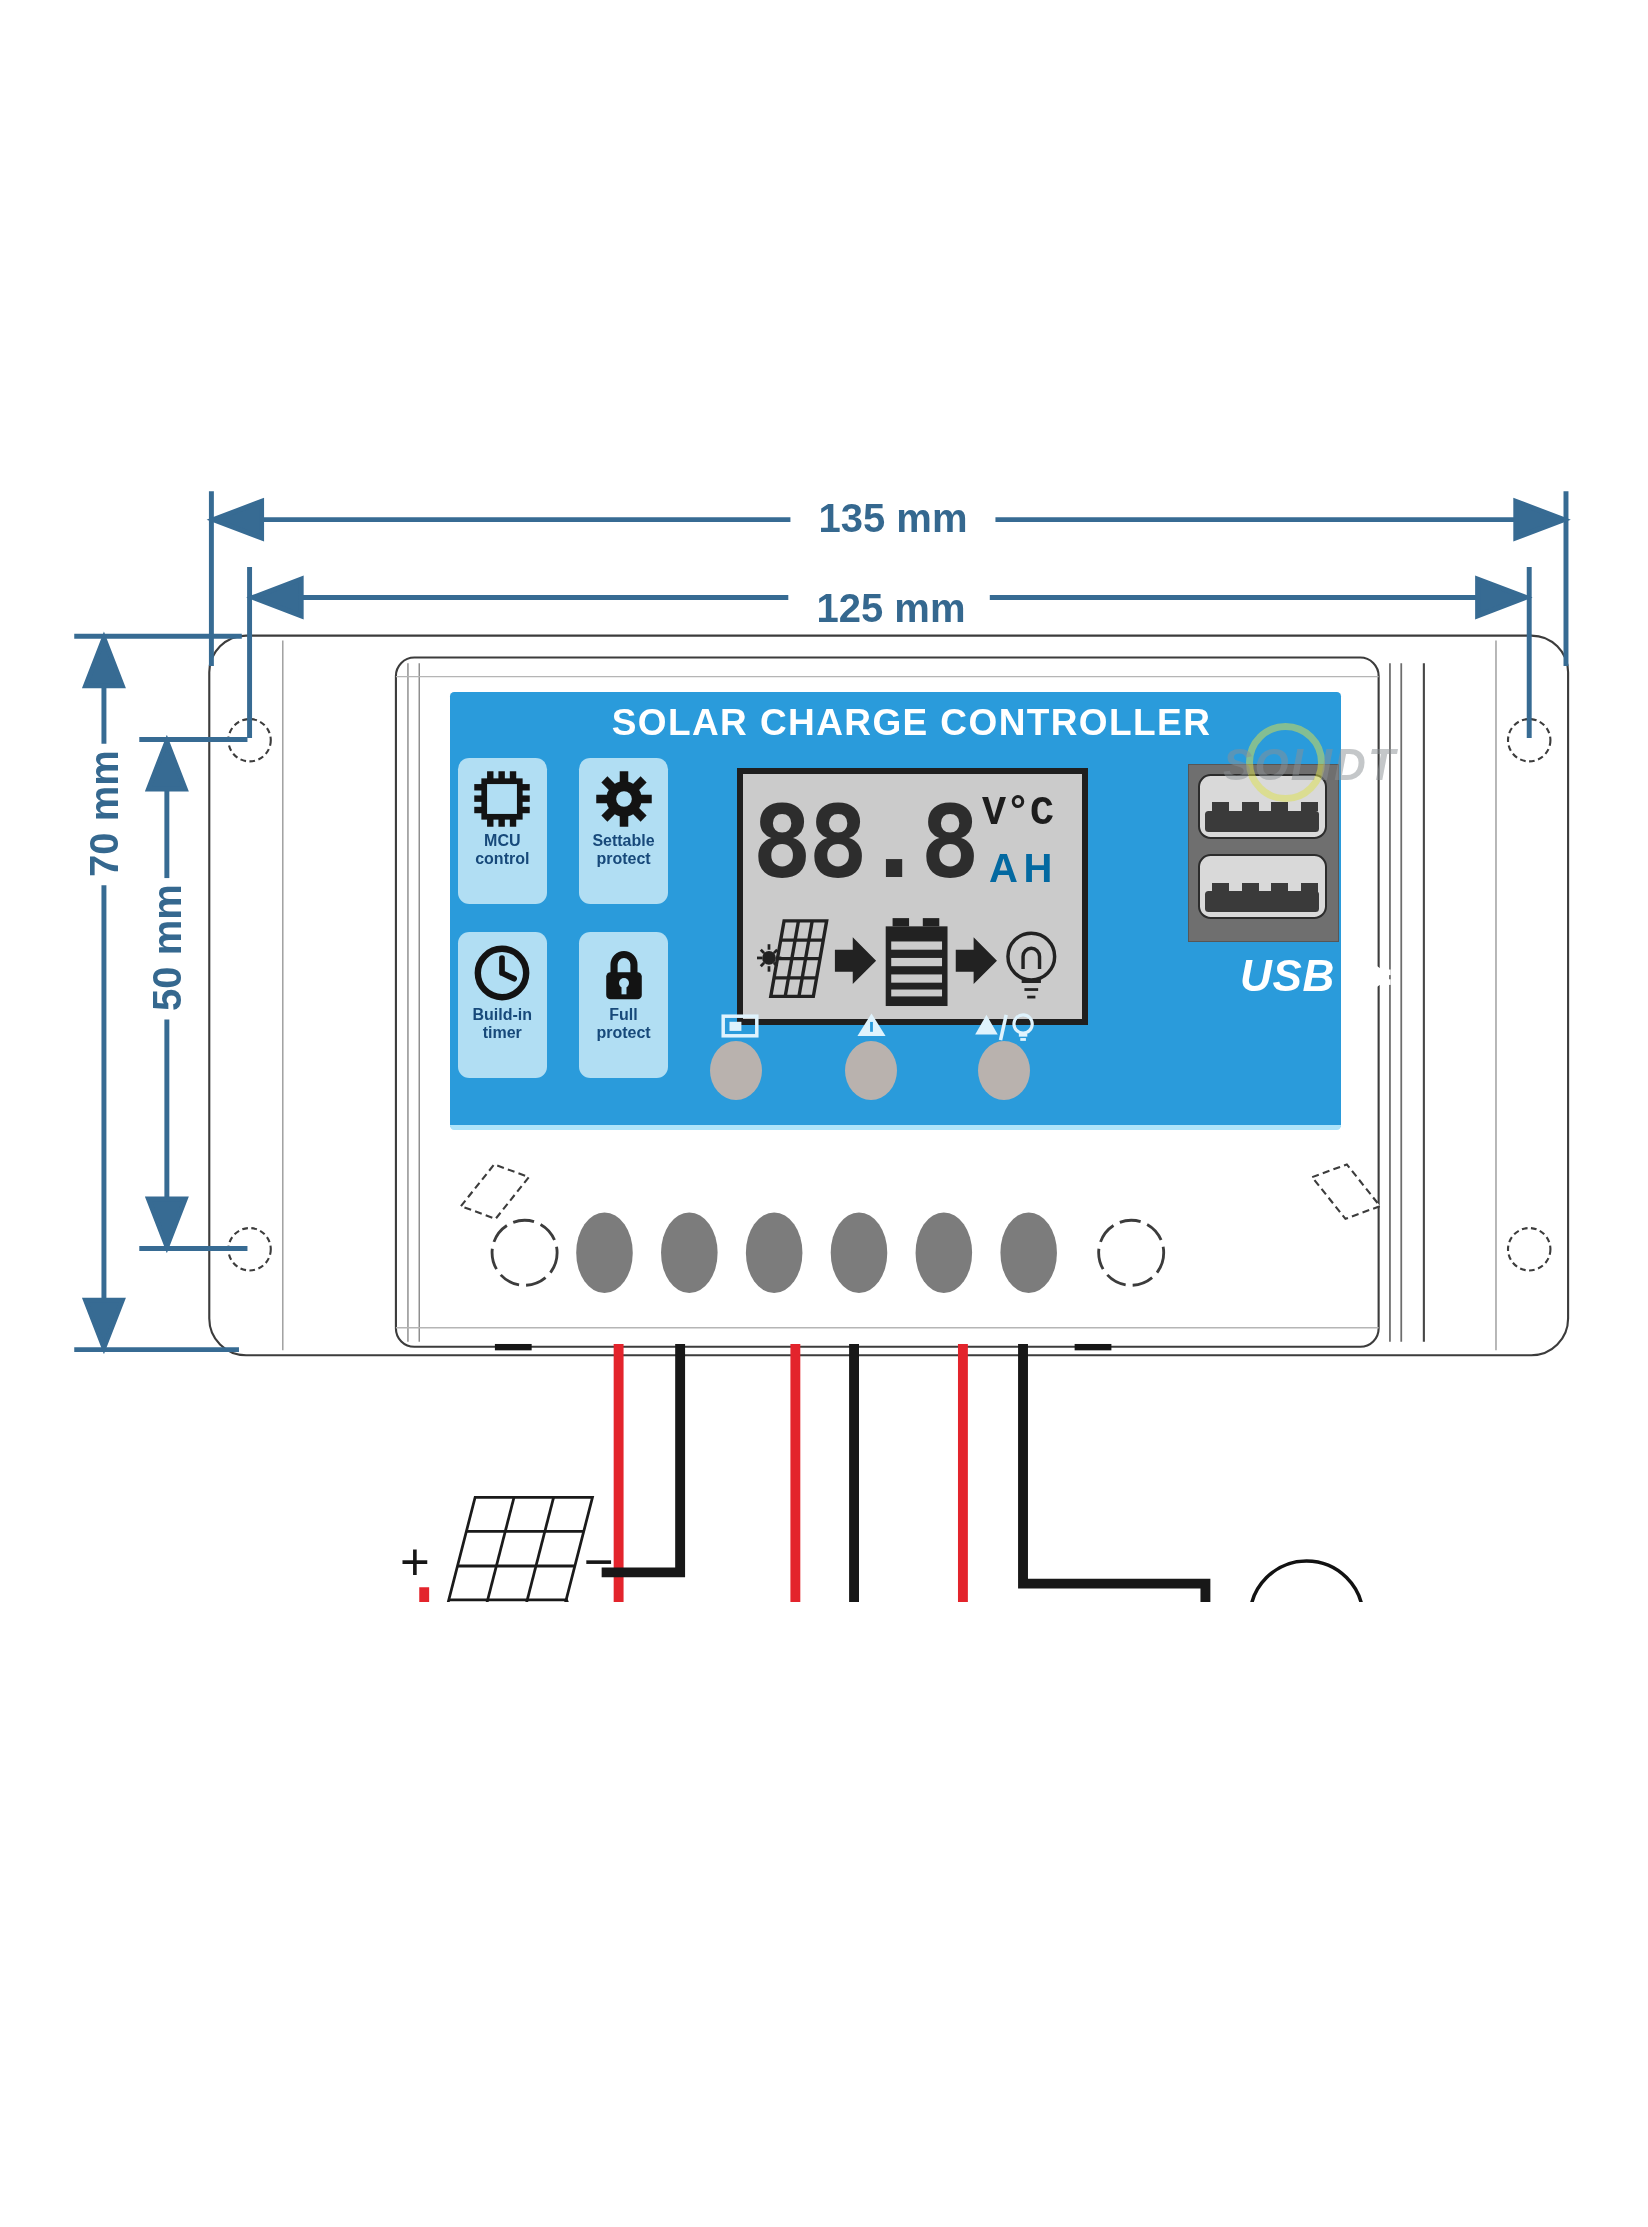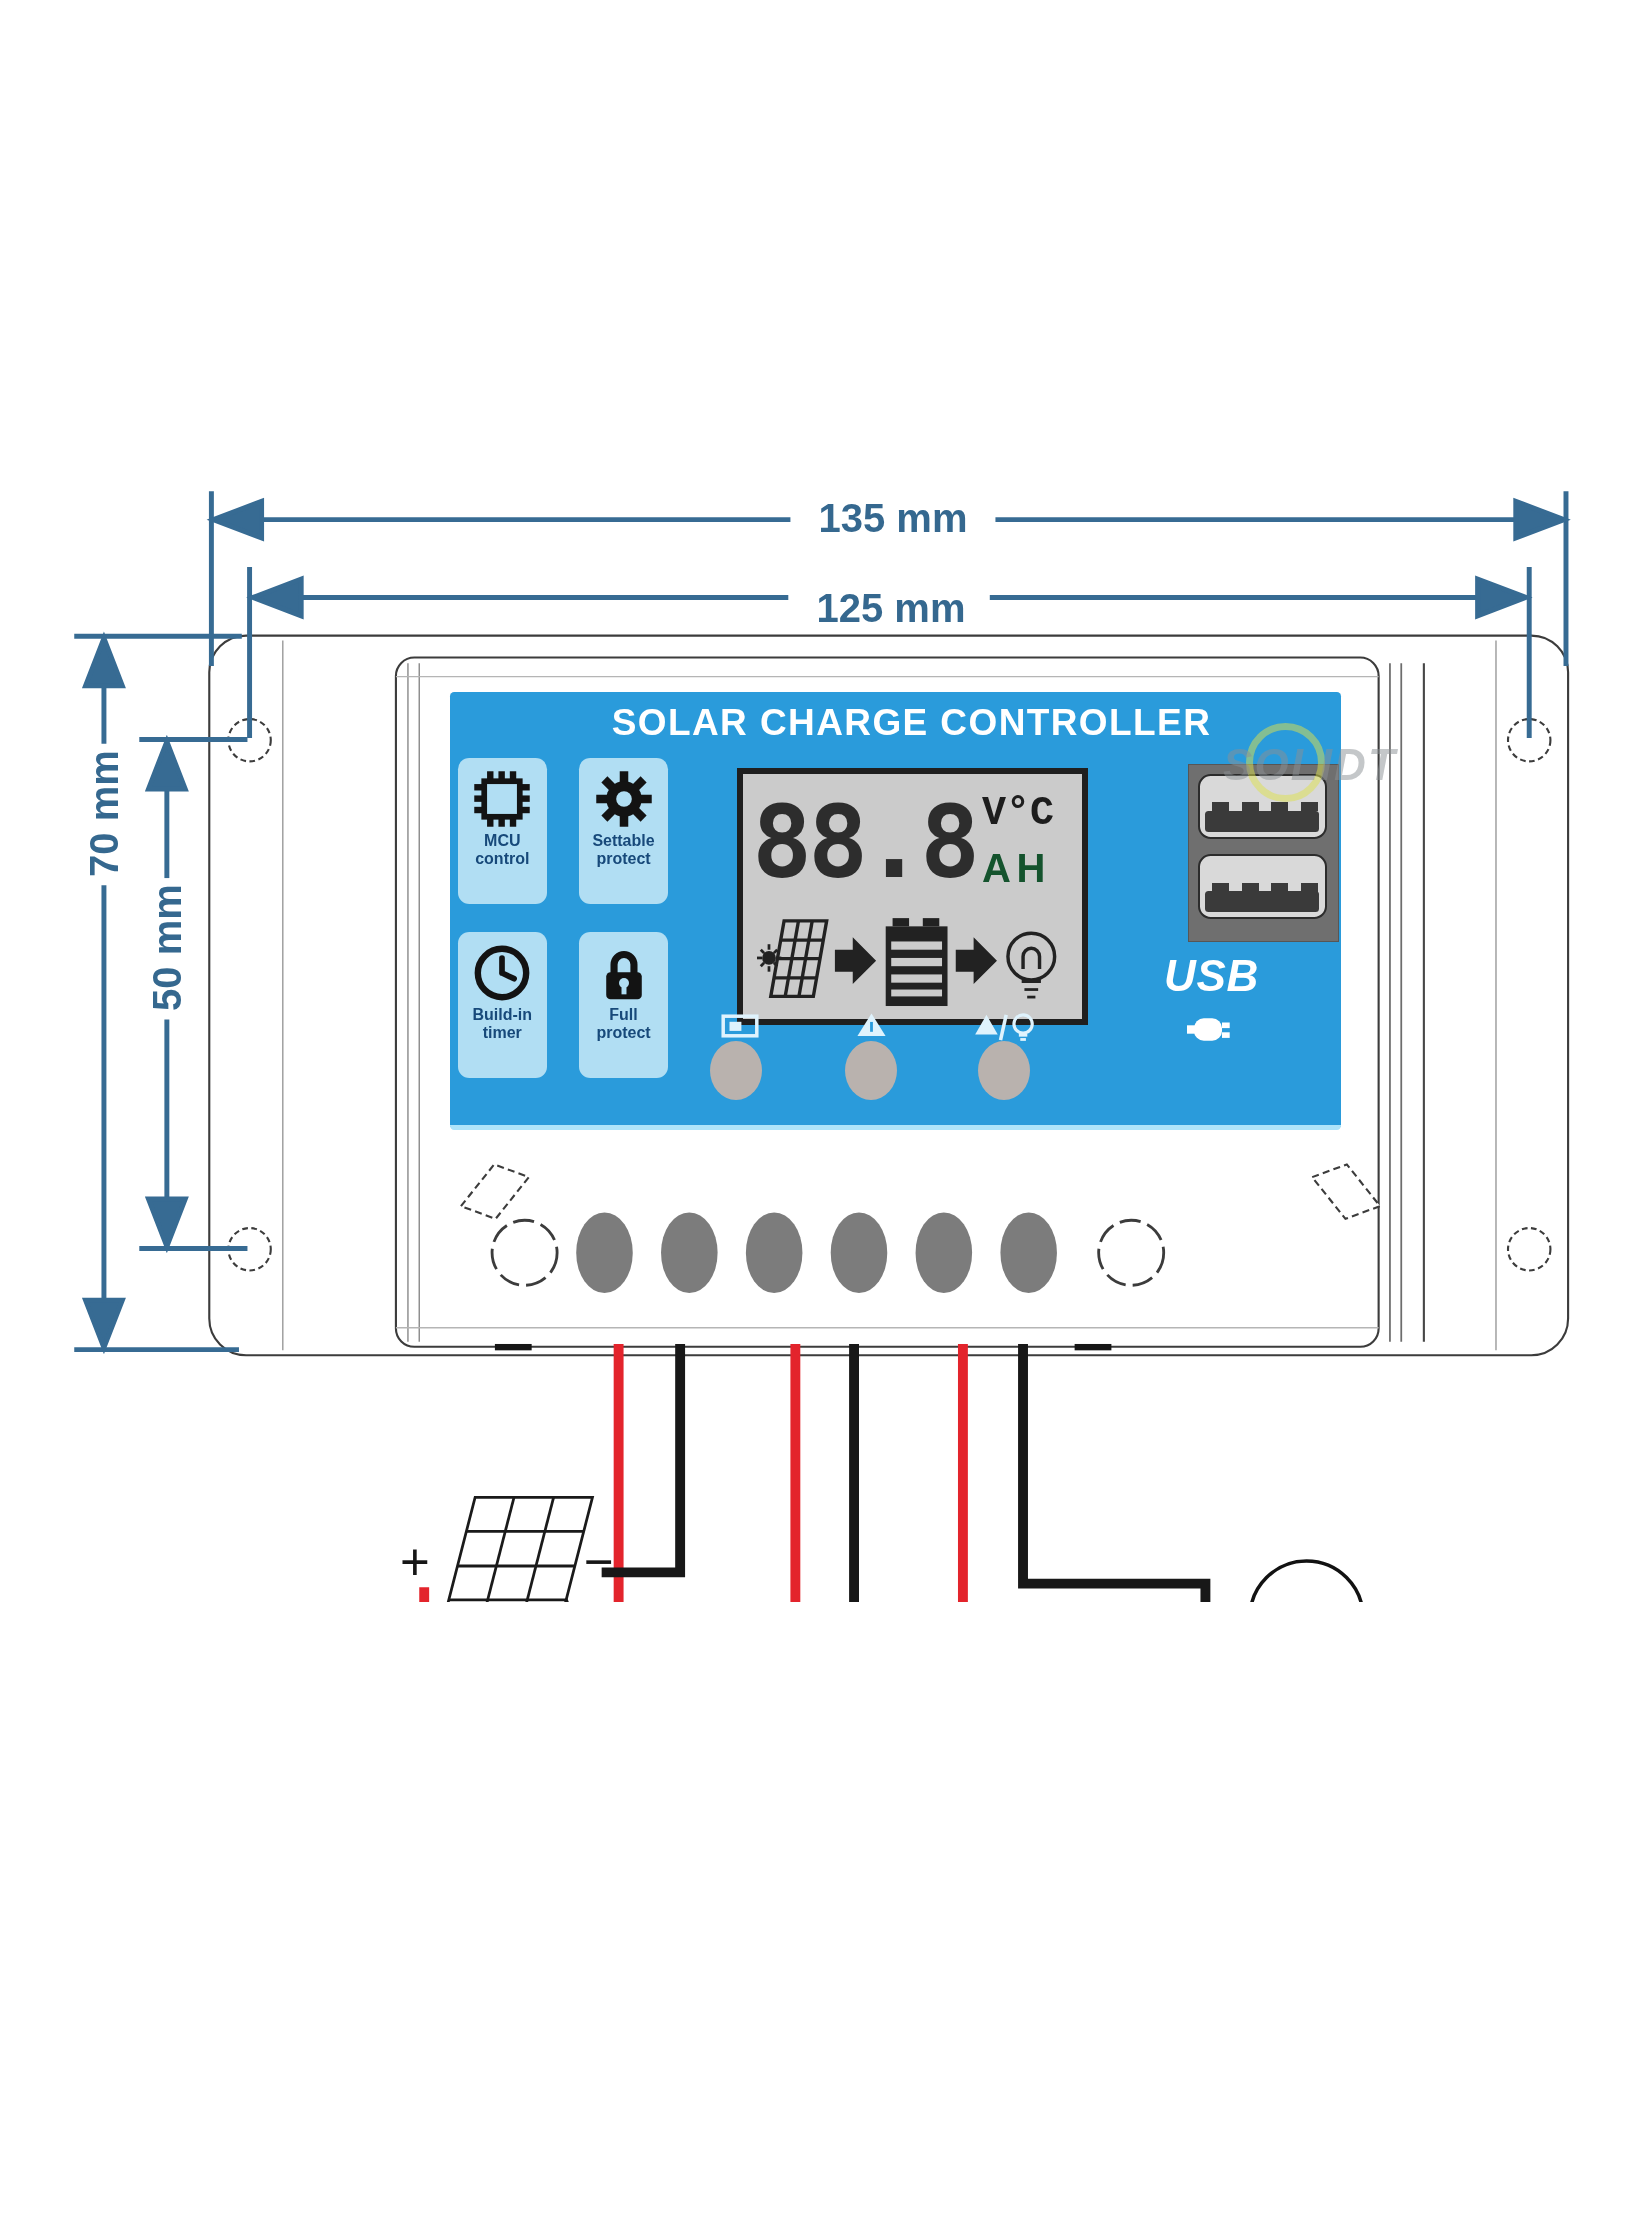--- a/index.html
+++ b/index.html
@@ -23,36 +23,36 @@
   #tile-voltage{left:129px;top:66px;}
   #tile-timer{left:7.8px;top:240px;}
   #tile-protect{left:129px;top:240px;}
   
   #lcd{position:absolute;left:287px;top:76px;width:351px;height:257px;background:#cbcbcb;
        border:6.4px solid #1f1f1f;box-sizing:border-box;}
   #lcd-value{position:absolute;left:7px;top:10px;width:228px;text-align:center;
              font-family:"DejaVu Sans Mono",monospace;font-weight:700;font-size:100px;
              letter-spacing:-4.2px;color:#2d2d2d;}
   #lcd-unit1{position:absolute;left:239px;top:17px;font-size:40px;font-weight:700;color:#1d1d1d;font-family:Liberation Mono, monospace;}
-  #lcd-unit2{position:absolute;left:239px;top:72px;font-size:40px;font-weight:700;
-             letter-spacing:5.7px;color:#14532d;}
+  #lcd-unit2{position:absolute;left:246px;top:72px;font-size:40px;font-weight:700;
+             letter-spacing:5.7px;color:#0369a1;}
   #lcd-icons{position:absolute;left:14px;top:140px;}
   
   #usb-block{position:absolute;left:738px;top:72px;width:151px;height:178px;background:#6f6f6f;
              border:1.4px solid #565656;box-sizing:border-box;}
   .usb-port{position:absolute;left:8.5px;width:129px;height:65px;background:#d9d9d9;
             border:2.8px solid #2c2c2c;border-radius:12.7px;box-sizing:border-box;}
   #usb-port-1{top:8.5px;}
   #usb-port-2{top:89px;}
   .usb-tongue{position:absolute;left:5.7px;right:5.7px;bottom:5px;height:21px;background:#3a3a3a;
               border-radius:3.5px;}
   .usb-tooth{position:absolute;top:-8.5px;width:17px;height:9.2px;background:#3a3a3a;}
   .usb-tooth:nth-of-type(1){left:7px;} .usb-tooth:nth-of-type(2){left:37px;}
   .usb-tooth:nth-of-type(3){left:66px;} .usb-tooth:nth-of-type(4){left:96px;}
-  #usb-logo{position:absolute;left:714px;top:259px;display:flex;align-items:center;gap:13px;flex-direction:column;}
+  #usb-logo{position:absolute;left:790px;top:259px;display:flex;align-items:center;gap:13px;}
   #usb-logo span{color:#ffffff;font-size:44px;font-weight:800;font-style:italic;letter-spacing:0.7px;}
   
   .panel-btn{position:absolute;width:52px;height:59px;background:#b9b2ae;border-radius:50%;top:349px;}
   #btn-1{left:260px;} #btn-2{left:395px;} #btn-3{left:528px;}
   .btn-icon{position:absolute;top:320px;}
   #btn-icon-1{left:270px;} #btn-icon-2{left:406px;} #btn-icon-3{left:525px;}
   
   #wm-ring{position:absolute;left:1246px;top:723px;width:65px;height:65px;border:7px solid #dde24c;
            border-radius:50%;opacity:.5;z-index:3;}
   #watermark{position:absolute;left:1223px;top:740px;z-index:3;color:#8b9094;font-size:44px;

